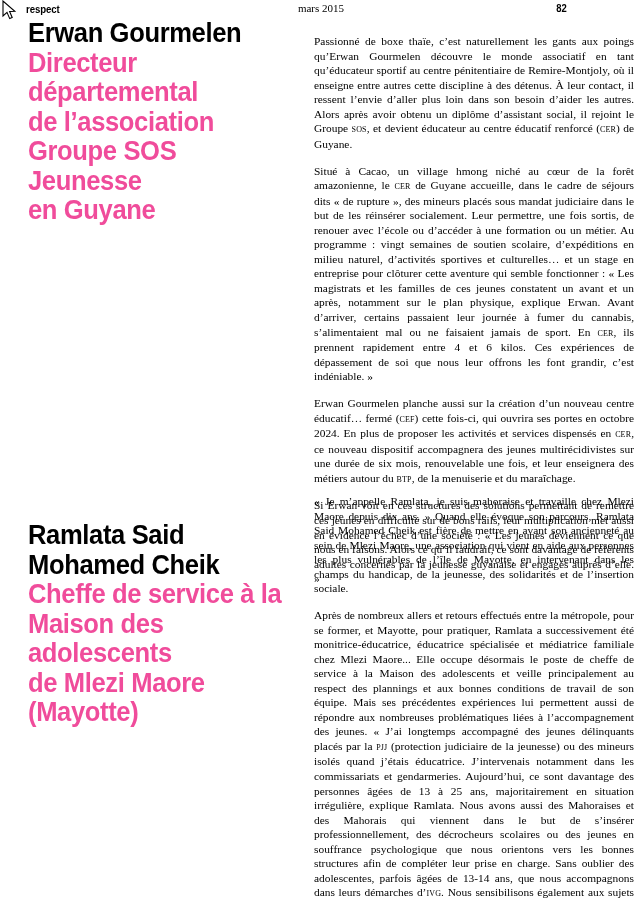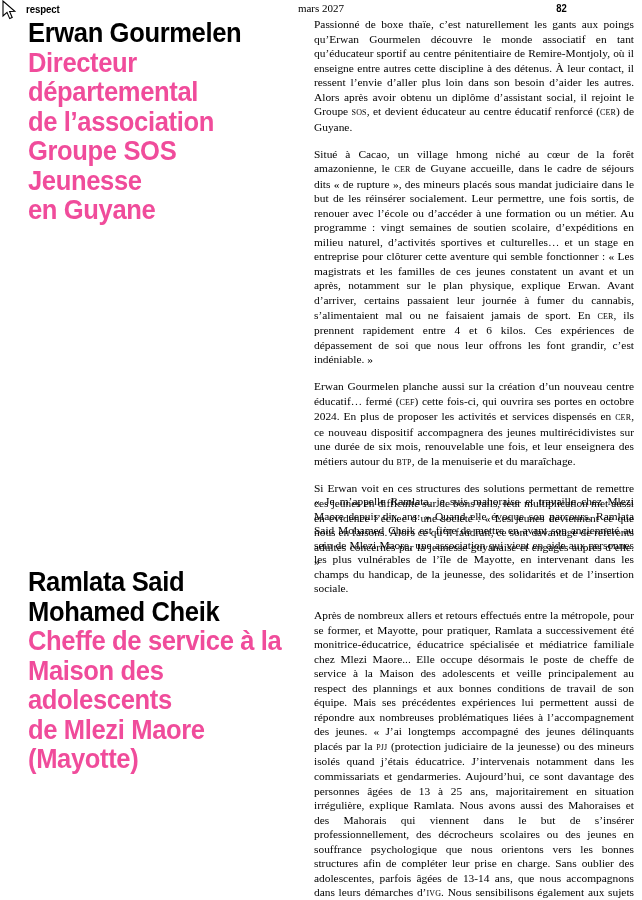--- a/index.html
+++ b/index.html
@@ -140,46 +140,46 @@
     margin-top: 1px;
   }
 </style>
 </head>
 <body>
 
 <div class="page">
 
   <div class="running-head">
     <div class="rh-section">respect</div>
-    <div class="rh-date">mars 2027</div>
+    <div class="rh-date">mars 2015</div>
     <div class="rh-folio">82</div>
   </div>
 
   <svg class="cursor" viewBox="0 0 16 22" xmlns="http://www.w3.org/2000/svg">
     <path d="M1 1 L1 16 L5 12.4 L7.7 18.6 L10.2 17.5 L7.6 11.5 L12.8 11.3 Z" fill="#ffffff" stroke="#000000" stroke-width="1.1" stroke-linejoin="miter"></path>
   </svg>
 
   <div class="col-left" style="top:18px;">
     <h1 class="headline">
       <span class="name">Erwan Gourmelen</span>
       <span class="role">Directeur départemental</span>
       <span class="role">de l’association</span>
       <span class="role">Groupe SOS Jeunesse</span>
       <span class="role">en Guyane</span>
     </h1>
   </div>
 
-  <div class="col-right" style="top:17px;">
+  <div class="col-right" style="top:34px;">
     <p class="para">Passionné de boxe thaïe, c’est naturellement les gants aux poings qu’Erwan Gourmelen découvre le monde associatif en tant qu’éducateur sportif au centre pénitentiaire de Remire-Montjoly, où il enseigne entre autres cette discipline à des détenus. À leur contact, il ressent l’envie d’aller plus loin dans son besoin d’aider les autres. Alors après avoir obtenu un diplôme d’assistant social, il rejoint le Groupe <span class="sc">sos</span>, et devient éducateur au centre éducatif renforcé (<span class="sc">cer</span>) de Guyane.</p>
     <p class="para">Situé à Cacao, un village hmong niché au cœur de la forêt amazonienne, le <span class="sc">cer</span> de Guyane accueille, dans le cadre de séjours dits « de rupture », des mineurs placés sous mandat judiciaire dans le but de les réinsérer socialement. Leur permettre, une fois sortis, de renouer avec l’école ou d’accéder à une formation ou un métier. Au programme : vingt semaines de soutien scolaire, d’expéditions en milieu naturel, d’activités sportives et culturelles… et un stage en entreprise pour clôturer cette aventure qui semble fonctionner : « Les magistrats et les familles de ces jeunes constatent un avant et un après, notamment sur le plan physique, explique Erwan. Avant d’arriver, certains passaient leur journée à fumer du cannabis, s’alimentaient mal ou ne faisaient jamais de sport. En <span class="sc">cer</span>, ils prennent rapidement entre 4 et 6 kilos. Ces expériences de dépassement de soi que nous leur offrons les font grandir, c’est indéniable. »</p>
     <p class="para">Erwan Gourmelen planche aussi sur la création d’un nouveau centre éducatif… fermé (<span class="sc">cef</span>) cette fois-ci, qui ouvrira ses portes en octobre 2024. En plus de proposer les activités et services dispensés en <span class="sc">cer</span>, ce nouveau dispositif accompagnera des jeunes multirécidivistes sur une durée de six mois, renouvelable une fois, et leur enseignera des métiers autour du <span class="sc">btp</span>, de la menuiserie et du maraîchage.</p>
     <p class="para">Si Erwan voit en ces structures des solutions permettant de remettre ces jeunes en difficulté sur de bons rails, leur multiplication met aussi en évidence l’échec d’une société : « Les jeunes deviennent ce que nous en faisons. Alors ce qu’il faudrait, ce sont davantage de référents adultes concernés par la jeunesse guyanaise et engagés auprès d’elle. »</p>
   </div>
 
-  <div class="col-left" style="top:520px;margin-top:47px;">
+  <div class="col-left" style="top:520px;">
     <h1 class="headline">
       <span class="name">Ramlata Said</span>
       <span class="name">Mohamed Cheik</span>
       <span class="role">Cheffe de service à la</span>
       <span class="role">Maison des adolescents</span>
       <span class="role">de Mlezi Maore (Mayotte)</span>
     </h1>
   </div>
 
   <div class="col-right" style="top:494px;">

